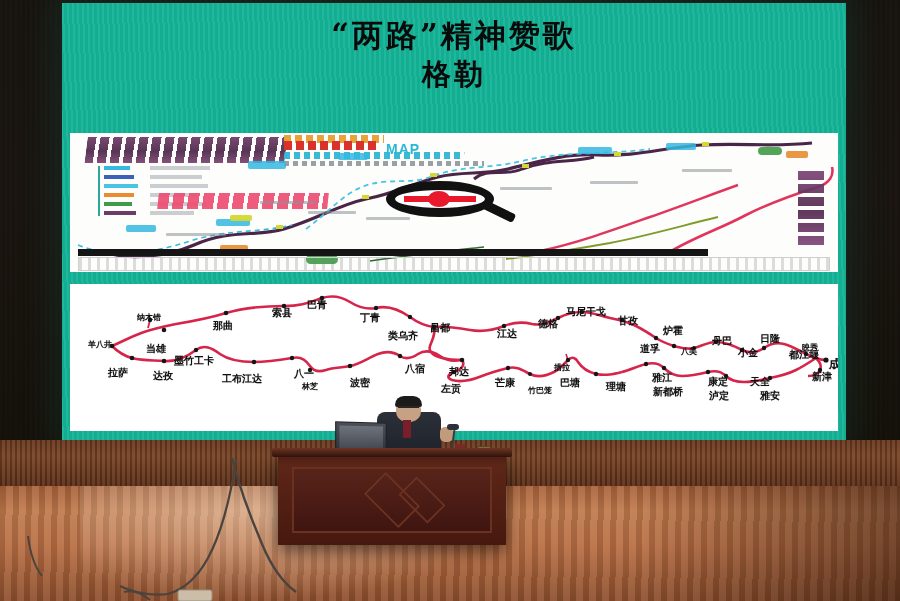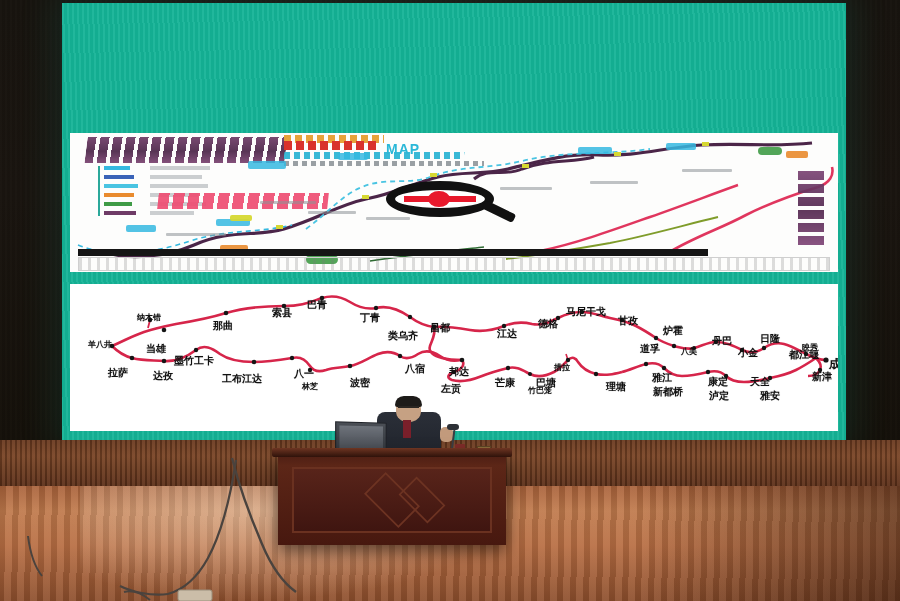--- a/index.html
+++ b/index.html
@@ -307,20 +307,24 @@
 
 <div id="stage">
 
   <div class="wall">
     <div class="wall-tex"></div>
     <div class="wall-vig"></div>
   </div>
 
   <div class="screen">
 
+    <div class="screen-title">
+      <div class="title-line1">“两路”精神赞歌</div>
+      <div class="title-line2">格勒</div>
+    </div>
 
     <div class="map-img">
       <div class="map-inner">
 
         <div class="map-title"></div>
         <div class="map-sub-orange"></div>
         <div class="map-sub-red"></div>
         <div class="map-cyan-strip"></div>
         <div class="map-gray-strip"></div>
         <div class="map-word">MAP</div>
@@ -524,21 +528,21 @@
           <div class="city sm" style="left: 740px; top: 58px;">映秀</div>
           <div class="city md" style="left: 734px; top: 64px;">都江堰</div>
           <div class="city lg" style="left: 771px; top: 72px;">成都</div>
           <div class="city md" style="left: 752px; top: 86px;">新津</div>
           <div class="city md" style="left: 290px; top: 92px;">波密</div>
           <div class="city md" style="left: 345px; top: 78px;">八宿</div>
           <div class="city md" style="left: 389px; top: 81px;">邦达</div>
           <div class="city md" style="left: 381px; top: 98px;">左贡</div>
           <div class="city md" style="left: 435px; top: 92px;">芒康</div>
           <div class="city sm" style="left: 470px; top: 101px;">竹巴笼</div>
-          <div class="city md" style="left: 476px; top: 92px;">巴塘</div>
+          <div class="city md" style="left: 500px; top: 92px;">巴塘</div>
           <div class="city sm" style="left: 492px; top: 78px;">措拉</div>
           <div class="city md" style="left: 546px; top: 96px;">理塘</div>
           <div class="city md" style="left: 592px; top: 87px;">雅江</div>
           <div class="city md" style="left: 598px; top: 101px;">新都桥</div>
           <div class="city md" style="left: 648px; top: 91px;">康定</div>
           <div class="city md" style="left: 624px; top: 105px; margin-left: 25px;">泸定</div>
           <div class="city md" style="left: 690px; top: 91px;">天全</div>
           <div class="city md" style="left: 700px; top: 105px;">雅安</div>
         </div>
     </div>

